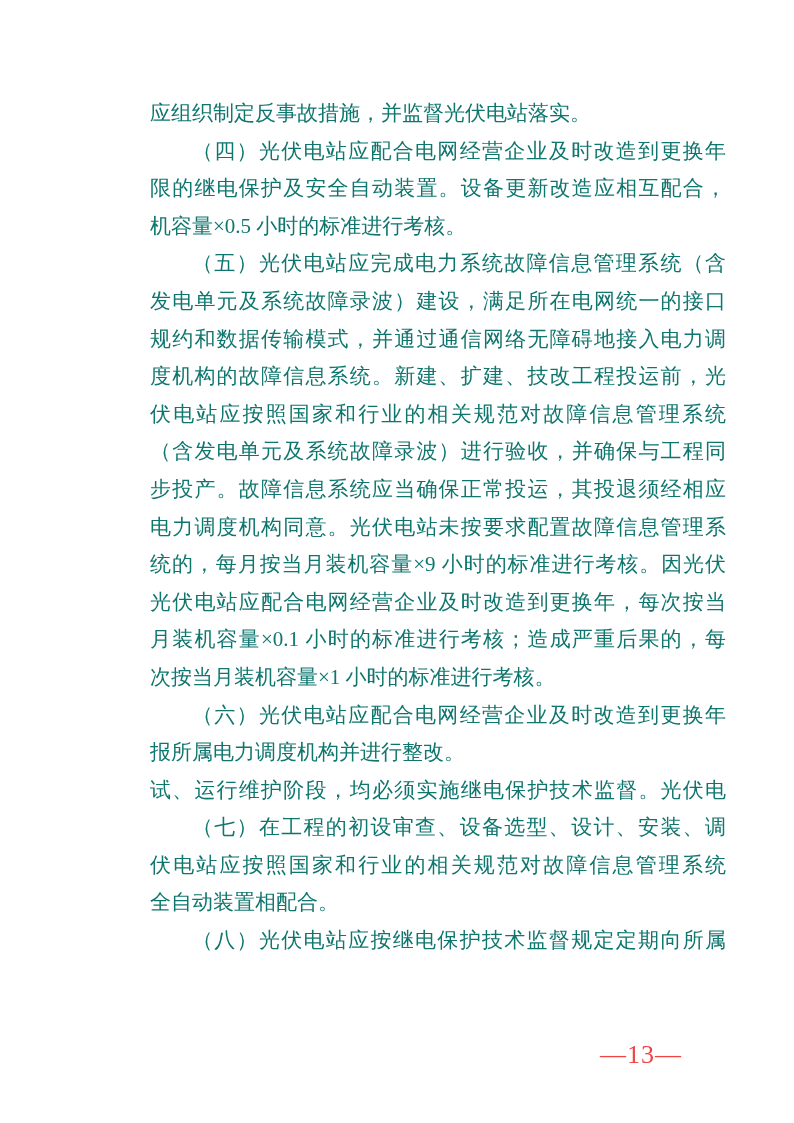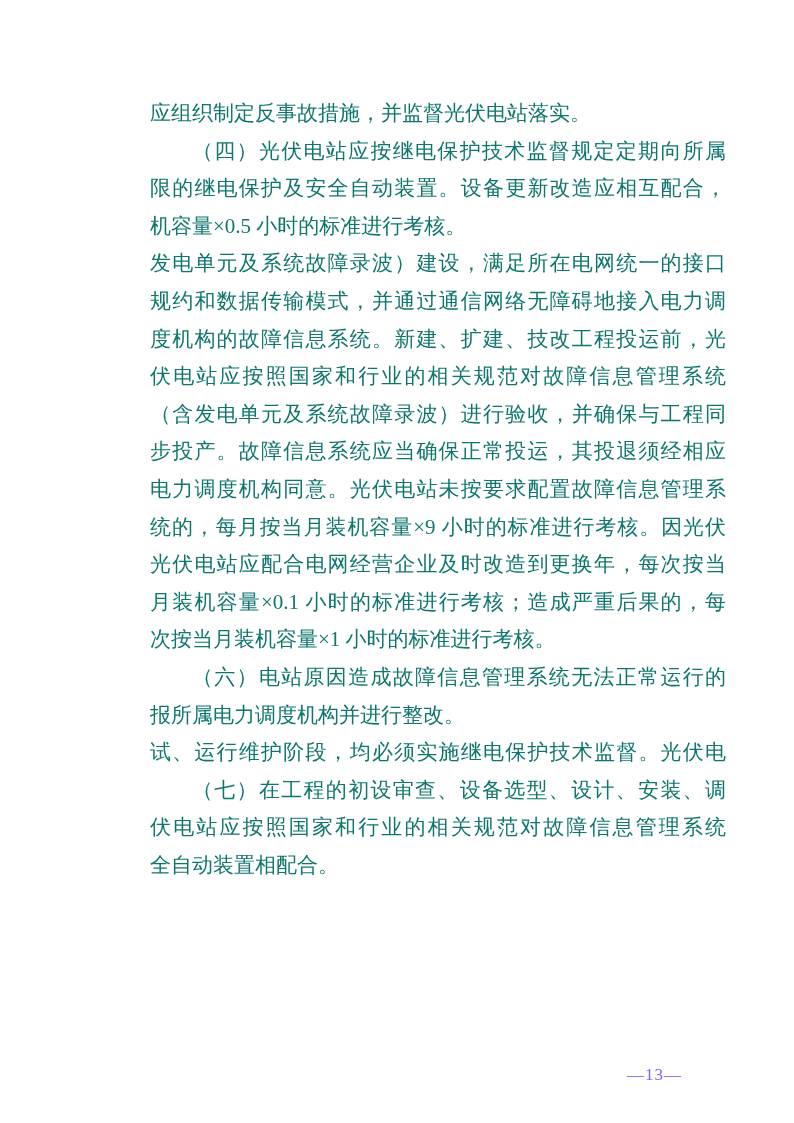--- a/index.html
+++ b/index.html
@@ -34,48 +34,49 @@
     text-align-last: justify;
     text-justify: inter-character;
   }
   .line.indent {
     text-indent: 2em;
   }
   .page-number {
     position: absolute;
     top: 1044px;
     right: 112px;
-    font-size: 17px;
+    font-size: 26px;
     line-height: 22px;
     letter-spacing: 1px;
-    color: #8b5cf6;
-    margin-top: 20px;
+    color: #ef4444;
   }
 </style>
 </head>
 <body>
 
 <div class="page">
   <div class="text-block" id="text-block">
       <div class="line">应组织制定反事故措施，并监督光伏电站落实。</div>
-      <div class="line just indent">（四）光伏电站应按继电保护技术监督规定定期向所属</div>
+      <div class="line just indent">（四）光伏电站应配合电网经营企业及时改造到更换年</div>
       <div class="line just">限的继电保护及安全自动装置。设备更新改造应相互配合，</div>
       <div class="line">机容量×0.5 小时的标准进行考核。</div>
+      <div class="line just indent">（五）光伏电站应完成电力系统故障信息管理系统（含</div>
       <div class="line just">发电单元及系统故障录波）建设，满足所在电网统一的接口</div>
       <div class="line just">规约和数据传输模式，并通过通信网络无障碍地接入电力调</div>
       <div class="line just">度机构的故障信息系统。新建、扩建、技改工程投运前，光</div>
       <div class="line just">伏电站应按照国家和行业的相关规范对故障信息管理系统</div>
       <div class="line just">（含发电单元及系统故障录波）进行验收，并确保与工程同</div>
       <div class="line just">步投产。故障信息系统应当确保正常投运，其投退须经相应</div>
       <div class="line just">电力调度机构同意。光伏电站未按要求配置故障信息管理系</div>
       <div class="line just">统的，每月按当月装机容量×9 小时的标准进行考核。因光伏</div>
       <div class="line just">光伏电站应配合电网经营企业及时改造到更换年，每次按当</div>
       <div class="line just">月装机容量×0.1 小时的标准进行考核；造成严重后果的，每</div>
       <div class="line">次按当月装机容量×1 小时的标准进行考核。</div>
-      <div class="line just indent">（六）电站原因造成故障信息管理系统无法正常运行的</div>
+      <div class="line just indent">（六）光伏电站应配合电网经营企业及时改造到更换年</div>
       <div class="line">报所属电力调度机构并进行整改。</div>
       <div class="line just">试、运行维护阶段，均必须实施继电保护技术监督。光伏电</div>
       <div class="line just indent">（七）在工程的初设审查、设备选型、设计、安装、调</div>
       <div class="line just">伏电站应按照国家和行业的相关规范对故障信息管理系统</div>
       <div class="line">全自动装置相配合。</div>
+      <div class="line just indent">（八）光伏电站应按继电保护技术监督规定定期向所属</div>
     </div>
   <div class="page-number">—13—</div>
 </div>
 
 </body></html>

